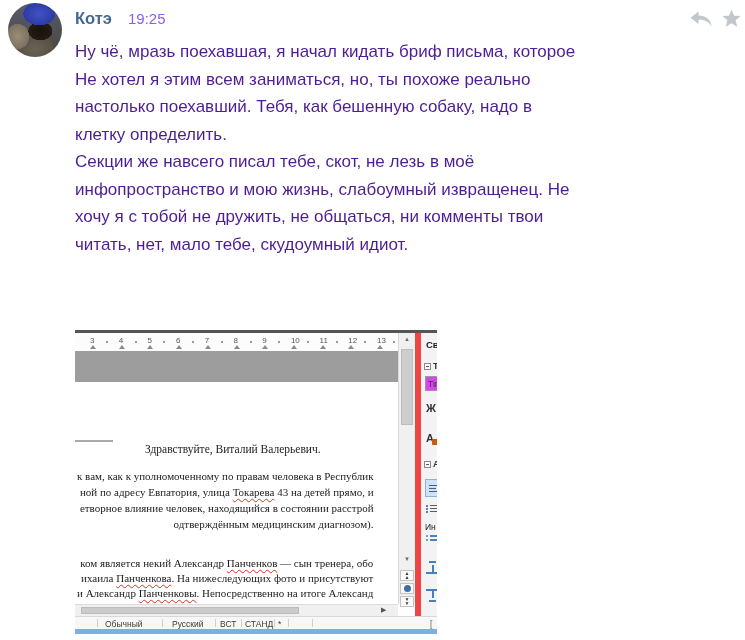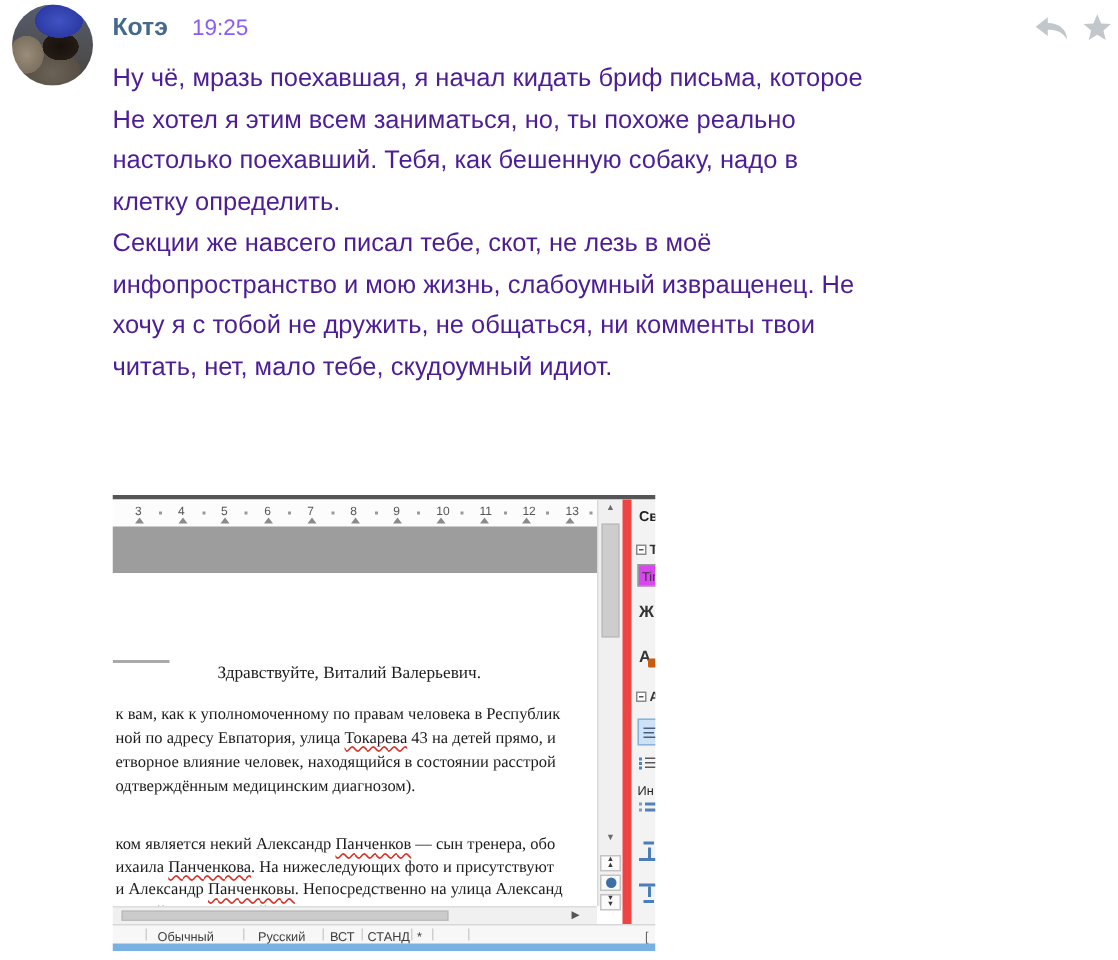--- a/index.html
+++ b/index.html
@@ -29,21 +29,21 @@
   .ruler-tab{position:absolute;top:12px;width:0;height:0;border-left:3px solid transparent;
     border-right:3px solid transparent;border-bottom:4px solid #8a8a8a;}
   .ruler-dot{position:absolute;top:8px;width:2px;height:2px;background:#9a9a9a;}
   .lo-grayband{position:absolute;left:0;top:21px;width:323px;height:31px;background:#9d9d9d;}
   .lo-page{position:absolute;left:0;top:52px;width:323px;height:222px;background:#fff;overflow:hidden;
     font-family:"Liberation Serif","DejaVu Serif",serif;color:#1c1c1c;}
   .lo-boundary{position:absolute;left:0;top:58px;width:38px;height:2px;background:#a9a9a9;}
   .lo-heading{position:absolute;left:60px;top:61px;font-size:11.5px;white-space:nowrap;margin-left:10px;}
   #p1{position:absolute;left:2px;top:86px;}
   #p2{position:absolute;left:2px;top:174px;}
-  .doc-line{font-size:11px;line-height:16px;white-space:nowrap;}
+  .doc-line{font-size:11px;line-height:16px;white-space:nowrap;text-align:right;}
   #p2 .doc-line{line-height:15px;}
   .sp{text-decoration:underline wavy #d93025 1px;text-underline-offset:2px;}
   
   .lo-vscroll{position:absolute;left:323px;top:3px;width:17px;height:271px;background:#f0f0f0;border-left:1px solid #d9d9d9;box-sizing:border-box;}
   .vs-arrow{position:absolute;left:0;width:16px;text-align:center;font-size:6px;color:#6b6b6b;}
   .vs-up{top:3px;}
   .vs-down{top:223px;}
   .vs-thumb{position:absolute;left:2px;top:16px;width:12px;height:76px;background:#cdcdcd;border:1px solid #bdbdbd;box-sizing:border-box;}
   .vs-btn{position:absolute;left:1px;width:14px;height:11px;background:#fbfbfb;border:1px solid #c4c4c4;box-sizing:border-box;
     display:flex;flex-direction:column;align-items:center;justify-content:center;font-size:5px;line-height:3.5px;color:#3a3a3a;}
@@ -170,21 +170,21 @@
       <div class="lo-heading">Здравствуйте, Виталий Валерьевич.</div>
       <div id="p1">
           <div class="doc-line"><span>к вам, как к уполномоченному по правам человека в Республик</span></div>
           <div class="doc-line"><span>ной по адресу Евпатория, улица </span><span class="sp">Токарева</span><span> 43 на детей прямо, и</span></div>
           <div class="doc-line"><span>етворное влияние человек, находящийся в состоянии расстрой</span></div>
           <div class="doc-line"><span>одтверждённым медицинским диагнозом).</span></div>
         </div>
       <div id="p2">
           <div class="doc-line"><span>ком является некий Александр </span><span class="sp">Панченков</span><span> — сын тренера, обо</span></div>
           <div class="doc-line"><span>ихаила </span><span class="sp">Панченкова</span><span>. На нижеследующих фото и присутствуют</span></div>
-          <div class="doc-line"><span>и Александр </span><span class="sp">Панченковы</span><span>. Непосредственно на улица Александ</span></div>
+          <div class="doc-line"><span>и Александр </span><span class="sp">Панченковы</span><span>. Непосредственно на итоге Александ</span></div>
           <div class="doc-line"><span>тивной секции — той, где занимаются дети.</span></div>
         </div>
     </div>
 
     <div class="lo-vscroll">
       <div class="vs-arrow vs-up">▲</div>
       <div class="vs-thumb"></div>
       <div class="vs-arrow vs-down">▼</div>
       <div class="vs-btn vs-prev">
           <span>▲</span>

